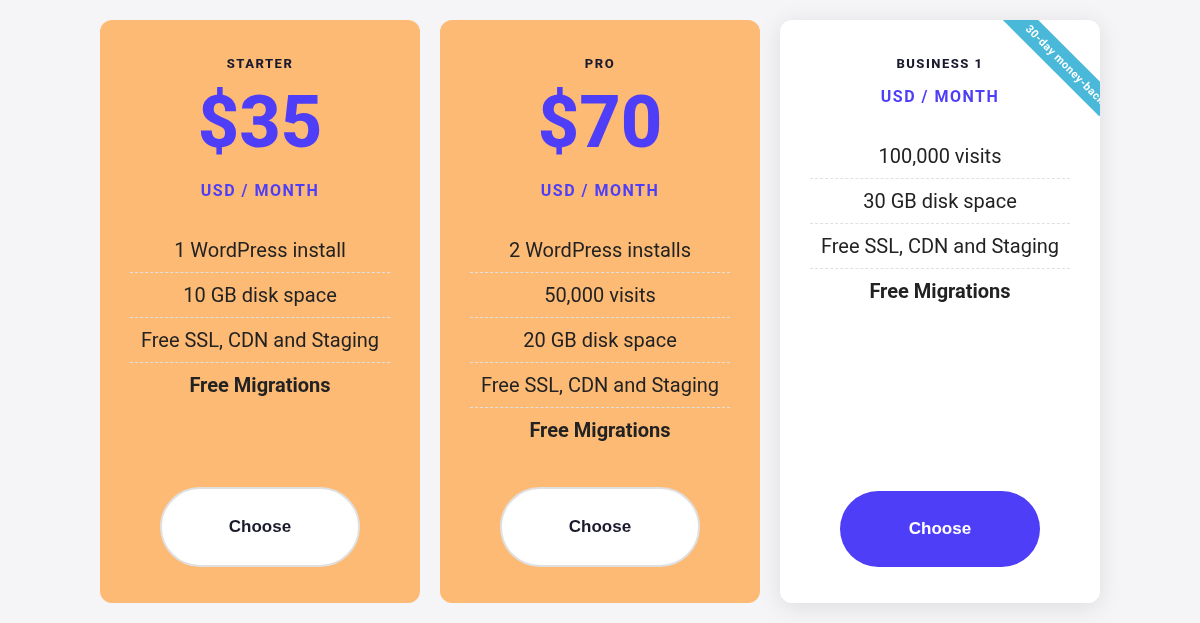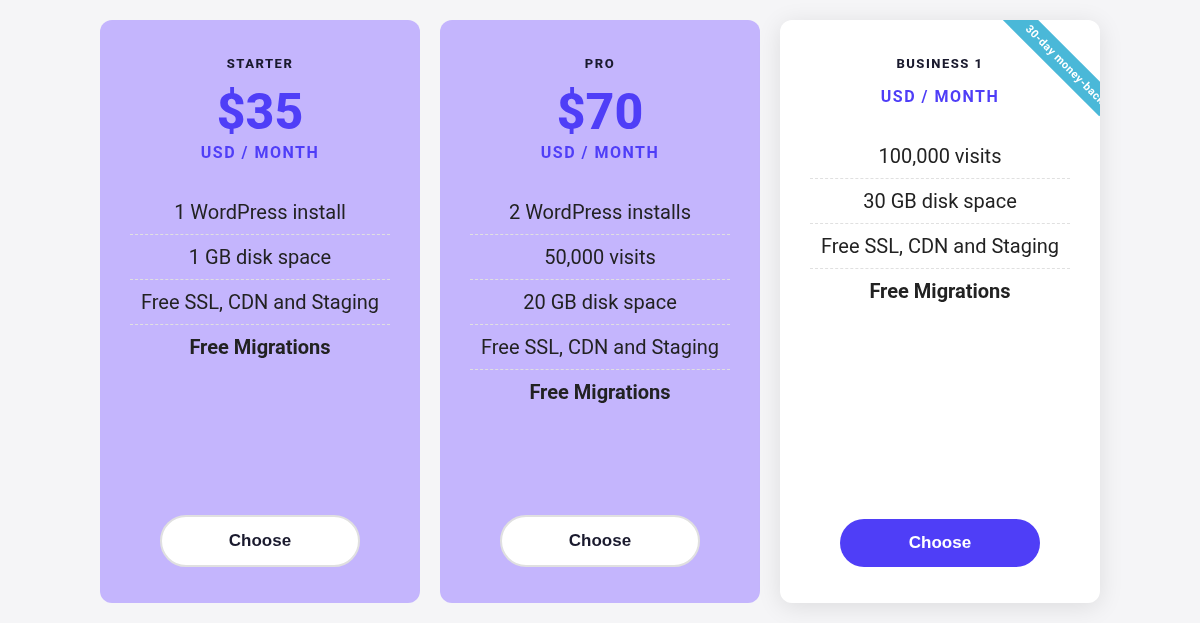--- a/index.html
+++ b/index.html
@@ -24,21 +24,21 @@
       justify-content: center;
       align-items: stretch;
       width: 1200px;
       height: 623px;
       background: #f5f5f7;
       padding: 20px 40px;
       gap: 0;
     }
 
     .pricing-card {
-      background: #c4b5fd;
+      background: #fdba74;
       border-radius: 12px;
       padding: 36px 30px 36px 30px;
       display: flex;
       flex-direction: column;
       align-items: center;
       width: 320px;
       position: relative;
       overflow: hidden;
     }
 
@@ -56,25 +56,25 @@
       font-size: 13px;
       font-weight: 800;
       letter-spacing: 1.5px;
       color: #1a1a2e;
       text-transform: uppercase;
       margin-bottom: 16px;
       text-align: center;
     }
 
     .plan-price {
-      font-size: 50px;
+      font-size: 72px;
       font-weight: 800;
       color: #4f3ef7;
       line-height: 1;
-      margin-bottom: 6px;
+      margin-bottom: 22px;
       text-align: center;
     }
 
     .plan-period {
       font-size: 16px;
       font-weight: 700;
       color: #4f3ef7;
       letter-spacing: 1.5px;
       margin-bottom: 28px;
       text-align: center;
@@ -94,21 +94,21 @@
       border-bottom: 1px dashed #e0e0e0;
     }
 
     .plan-features li:last-child {
       border-bottom: none;
       font-weight: bold;
     }
 
     .choose-btn {
       margin-top: 32px;
-      padding: 14px 60px;
+      padding: 28px 60px;
       border-radius: 50px;
       font-size: 17px;
       font-weight: 700;
       cursor: pointer;
       border: 2px solid #e0e0e0;
       background: #ffffff;
       color: #1a1a2e;
       transition: background 0.2s, color 0.2s;
       width: 100%;
       max-width: 200px;
@@ -149,21 +149,21 @@
 </head>
 <body>
 
 <div class="pricing-container">
 <div class="pricing-card">
       <div class="plan-name">STARTER</div>
       <div class="plan-price">$35</div>
       <div class="plan-period">USD / MONTH</div>
       <ul class="plan-features">
         <li>1 WordPress install</li>
-        <li>1 GB disk space</li>
+        <li>10 GB disk space</li>
         <li>Free SSL, CDN and Staging</li>
         <li>Free Migrations</li>
       </ul>
       <button class="choose-btn">Choose</button>
     </div>
     <div class="pricing-card">
       <div class="plan-name">PRO</div>
       <div class="plan-price">$70</div>
       <div class="plan-period">USD / MONTH</div>
       <ul class="plan-features">

